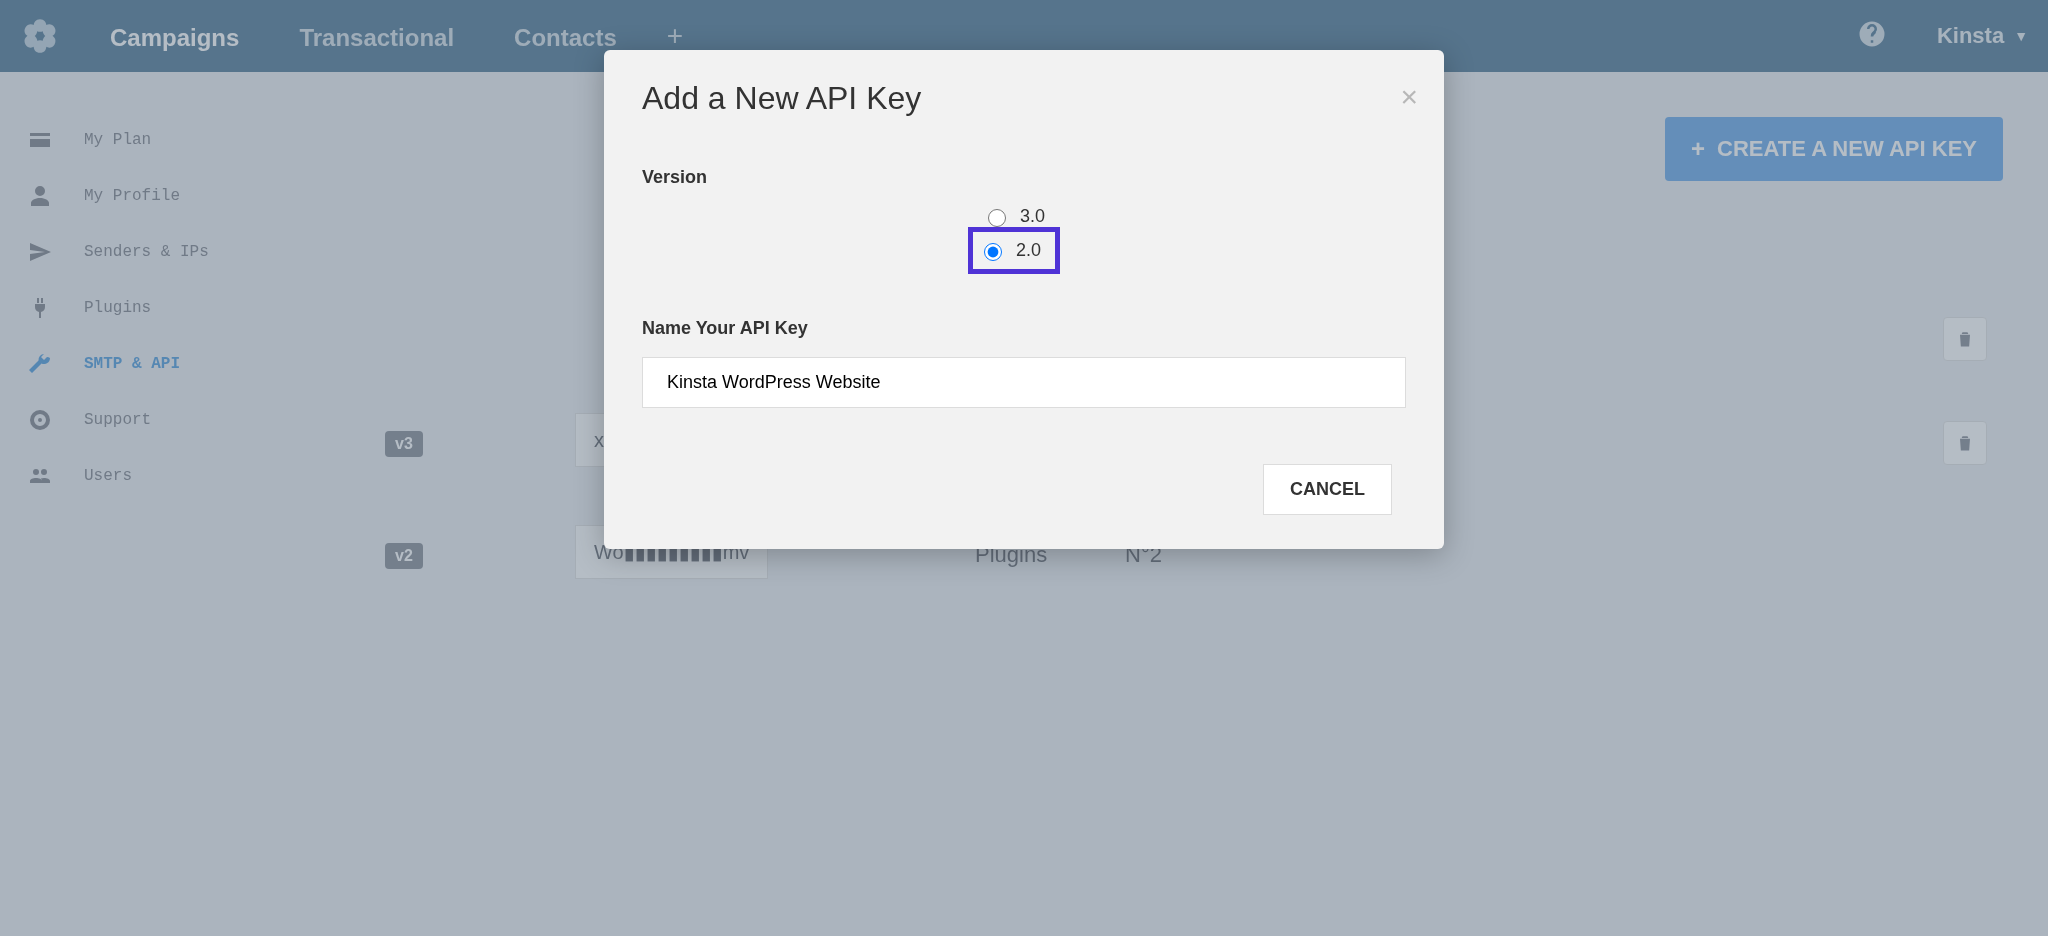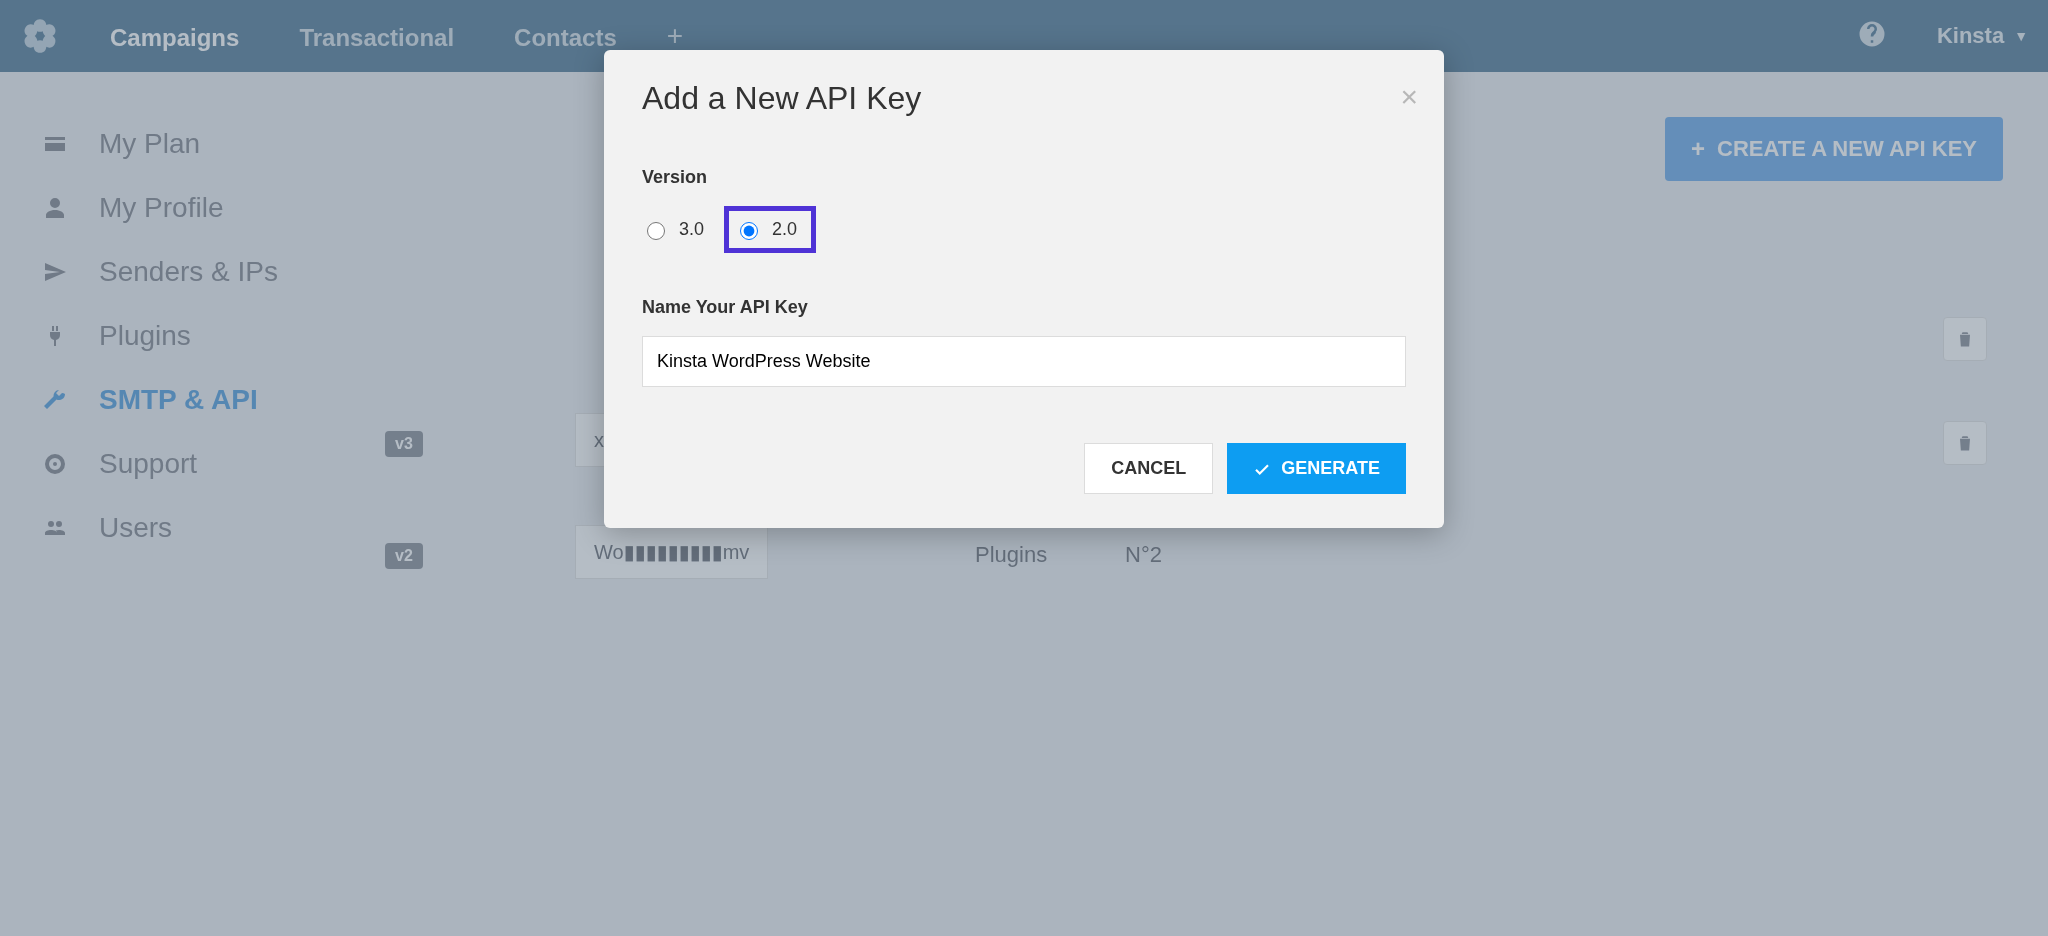--- a/index.html
+++ b/index.html
@@ -49,24 +49,25 @@
   .header-spacer{flex:1;}
   .help-icon{margin-right:50px;cursor:pointer;}
   .help-icon svg{width:30px;height:30px;fill:#cdd9e2;}
   .account{display:flex;align-items:center;font-size:22px;font-weight:600;cursor:pointer;color:#e1e8ee;}
   .caret{margin-left:10px;font-size:14px;}
   
   .main{display:flex;height:calc(936px - 72px);}
   .sidebar{width:340px;padding:40px 0;}
   .s-item{
     display:flex;align-items:center;
-    padding:16px 43px;
+    padding:16px 28px;
     color:var(--sidebar-text);
-    font-size:28px;
-    cursor:pointer;
+    font-size:16px;
+    cursor:pointer;
+    font-family:Liberation Mono, monospace;
   }
   .s-item .ic{width:36px;display:flex;justify-content:flex-start;margin-right:20px;}
   .s-item.active{color:var(--sidebar-active);font-weight:700;}
   .s-item svg{width:24px;height:24px;fill:currentColor;}
   .content{flex:1;padding:45px 45px;}
   .create-row{display:flex;justify-content:flex-end;margin-bottom:110px;}
   .btn-create{
     background:var(--blue-btn2);
     color:#fff;
     border:none;
@@ -134,30 +135,30 @@
     margin-top:50px;
     position:relative;
     box-shadow:0 6px 30px rgba(0,0,0,0.25);
   }
   .modal h2{margin:0 0 50px 0;font-weight:500;font-size:32px;color:#333;}
   .close-x{
     position:absolute;top:30px;right:26px;
     font-size:30px;color:#b7b7b7;cursor:pointer;font-weight:300;
   }
   .modal label.section{display:block;font-weight:700;font-size:18px;color:#333;margin-bottom:18px;}
-  .radios{display:flex;align-items:center;margin-bottom:44px;font-size:18px;}
+  .radios{display:flex;align-items:center;margin-bottom:44px;font-size:18px;flex-direction:column;}
   .radio-opt{display:flex;align-items:center;margin-right:20px;}
   .radio-opt input{width:18px;height:18px;margin-right:14px;}
   .radio-opt.highlighted{border:5px solid var(--highlight);padding:8px 14px 8px 6px;}
   .text-input{
     width:100%;
     border:1px solid var(--border);
     background:#fff;
     font-size:18px;
-    padding:14px 14px;
+    padding:14px 24px;
   }
   .modal-actions{display:flex;justify-content:flex-end;margin-top:56px;}
   .btn-cancel{
     background:#fff;color:#333;
     border:1px solid var(--border);
     font-weight:700;
     font-size:18px;
     padding:14px 26px;
     margin-right:14px;
     cursor:pointer;
@@ -329,21 +330,15 @@
         <input type="radio" name="ver" checked="" style="">
         <span>2.0</span>
       </label>
     </div>
 
     <label class="section">Name Your API Key</label>
     <input class="text-input" type="text" value="Kinsta WordPress Website" style="">
 
     <div class="modal-actions">
       <button class="btn-cancel">Cancel</button>
-      <button class="btn-generate">
-        <svg viewBox="0 0 24 24">
-            <path d="M9 16l-4-4-2 2 6 6L21 8l-2-2z"></path>
-          </svg>
-        <span>Generate</span>
-      </button>
     </div>
   </div>
 </div>
 
 </body></html>

